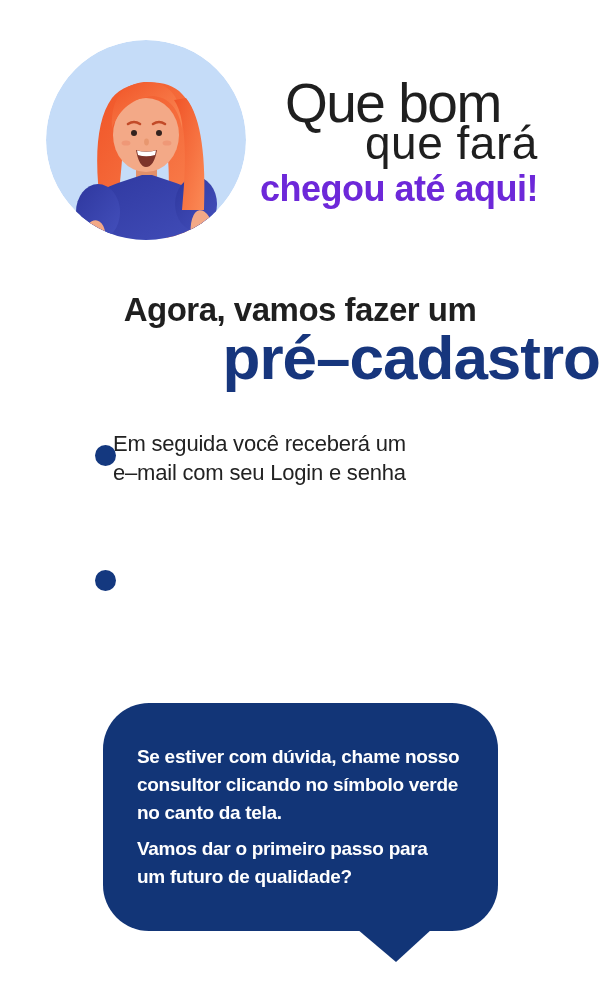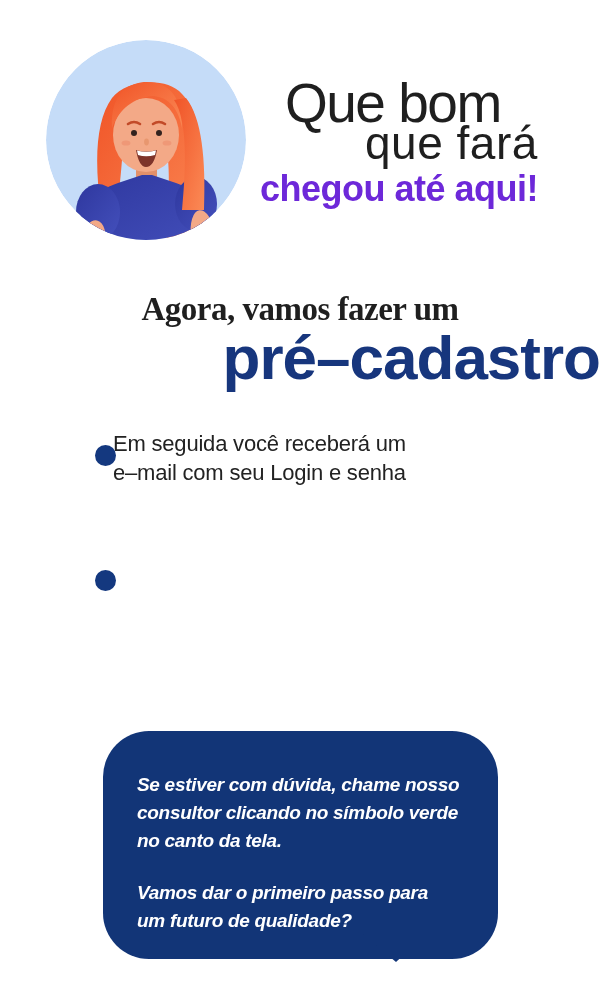--- a/index.html
+++ b/index.html
@@ -10,38 +10,38 @@
   }
   
   .avatar-wrap{position:absolute;left:46px;top:40px;width:200px;height:200px;}
   
   .h-line{position:absolute;white-space:nowrap;line-height:1;color:#1f1f1f;}
   .h1a{left:285px;top:76px;font-size:55px;font-weight:400;letter-spacing:-1.5px;}
   .h1b{left:365px;top:120px;font-size:46px;font-weight:400;letter-spacing:0.5px;}
   .h1c{left:260px;top:171px;font-size:36px;font-weight:700;color:#6d28d9;letter-spacing:-0.5px;}
   
   .intro1{position:absolute;left:0;top:293px;width:600px;text-align:center;
-          font-size:33px;font-weight:700;color:#1f1f1f;line-height:1;letter-spacing:-0.5px;font-family:Liberation Serif, serif;}
+          font-size:33px;font-weight:700;color:#1f1f1f;line-height:1;letter-spacing:-0.5px;}
   .intro2{position:absolute;left:0;top:327px;width:600px;text-align:right;
           font-size:62px;font-weight:800;color:#17367D;line-height:1;letter-spacing:-1px;}
   
   .bullet-dot{position:absolute;width:21px;height:21px;border-radius:50%;background:#14387F;}
   .dot1{left:95px;top:445px;}
   .dot2{left:95px;top:570px;}
   .bullet-text{position:absolute;color:#222222;font-size:22px;line-height:29px;
                white-space:pre-line;width:430px;letter-spacing:-0.2px;}
   .bt1{left:113px;top:429px;}
   .bt2{left:131px;top:527px;}
   
-  .bubble{position:absolute;left:103px;top:731px;width:395px;height:228px;
+  .bubble{position:absolute;left:103px;top:703px;width:395px;height:228px;
           background:#123577;border-radius:46px;box-sizing:border-box;
-          padding:40px 18px 0 34px;color:#ffffff;font-style:italic;}
+          padding:40px 18px 0 34px;color:#ffffff;}
   .bubble p{margin:0;font-size:19px;font-weight:700;line-height:28px;
             letter-spacing:-0.3px;white-space:pre-line;}
-  .bubble p + p{margin-top:24px;}
+  .bubble p + p{margin-top:8px;}
   .bubble-tail{position:absolute;left:357px;top:929px;width:0;height:0;
                border-left:39px solid transparent;border-right:36px solid transparent;
                border-top:33px solid #123577;}
 </style>
 </head>
 <body>
 
 <div id="canvas">
 
   <div class="avatar-wrap">

